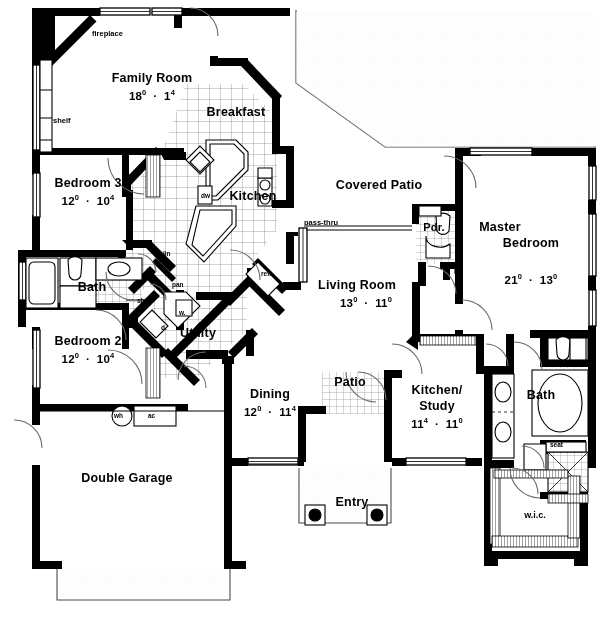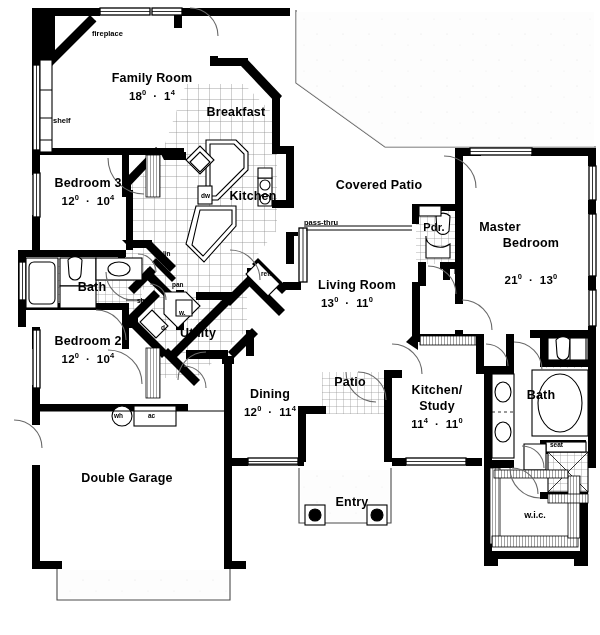--- a/index.html
+++ b/index.html
@@ -351,21 +351,21 @@
 
 <div class="lbl room-name ctr" style="left:88px;top:334px;text-align:center;">Bedroom 2</div>
 <div class="lbl room-dim ctr" style="left:88px;top:351px;">
   <span>12</span><sup>0</sup>&nbsp;&nbsp;·&nbsp;&nbsp;<span>10</span><sup>4</sup>
 </div>
 
 <div class="lbl room-name ctr" style="left:92px;top:280px;">Bath</div>
 <div class="lbl room-name ctr" style="left:198px;top:326px;text-align:right;">Utility</div>
 
 <div class="lbl room-name ctr" style="left:357px;top:278px;">Living Room</div>
-<div class="lbl room-dim ctr" style="left:347px;top:295px;text-align:center;">
+<div class="lbl room-dim ctr" style="left:366px;top:295px;text-align:center;">
   <span>13</span><sup>0</sup>&nbsp;&nbsp;·&nbsp;&nbsp;<span>11</span><sup>0</sup>
 </div>
 
 <div class="lbl room-name ctr" style="left:270px;top:387px;">Dining</div>
 <div class="lbl room-dim ctr" style="left:270px;top:404px;">
   <span>12</span><sup>0</sup>&nbsp;&nbsp;·&nbsp;&nbsp;<span>11</span><sup>4</sup>
 </div>
 
 <div class="lbl room-name ctr" style="left:350px;top:375px;">Patio</div>
 <div class="lbl room-name ctr" style="left:352px;top:455px;margin-top:40px;">Entry</div>

